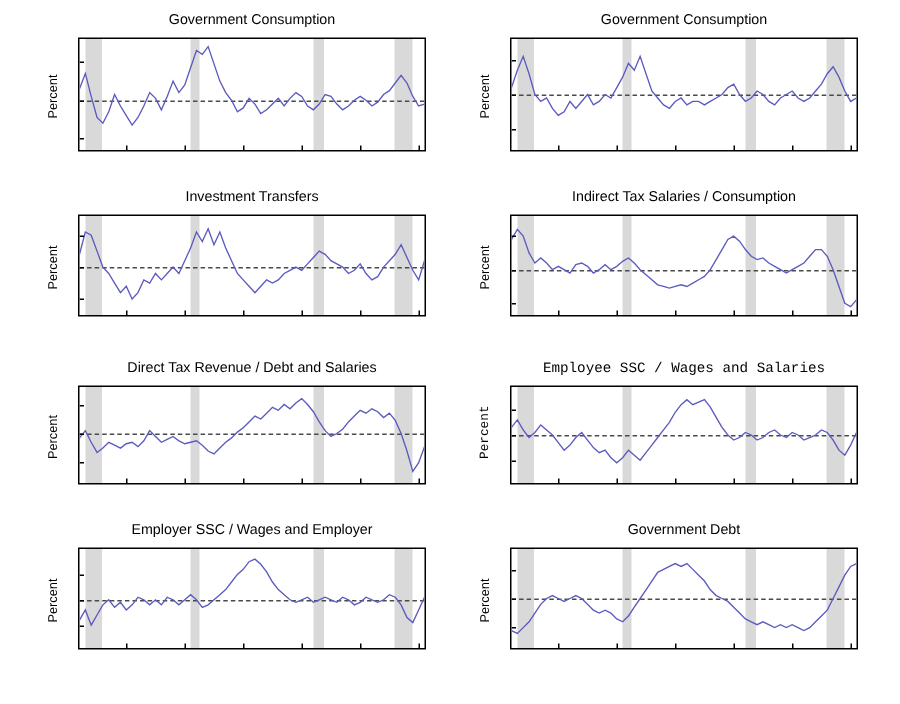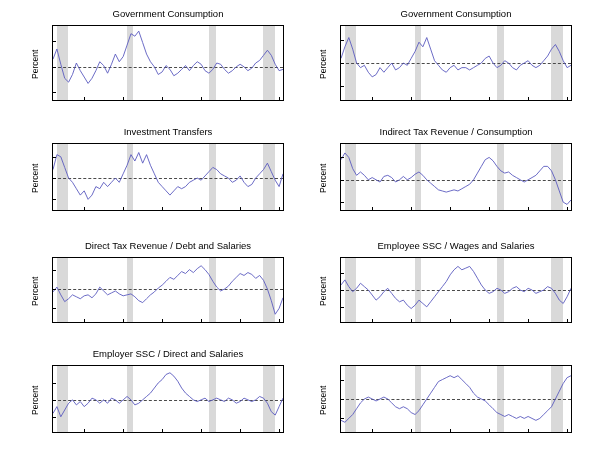--- a/index.html
+++ b/index.html
@@ -138,21 +138,21 @@
         <div class="ytickmark" style="top: 12.7742px;"></div>
         <div class="xtickmark" style="left: 31.1864px;"></div>
         <div class="xtickmark" style="left: 70.1695px;"></div>
         <div class="xtickmark" style="left: 109.153px;"></div>
         <div class="xtickmark" style="left: 148.136px;"></div>
         <div class="xtickmark" style="left: 187.119px;"></div>
         <div class="xtickmark" style="left: 226.102px;"></div>
       </div>
     </div>
     <div class="panel" style="left: 318px; top: 126px; width: 262px; height: 103px;">
-      <div class="panel-title" style="left: 22px; width: 232px;">Indirect Tax Revenue / Consumption</div>
+      <div class="panel-title" style="left: 22px; width: 232px;">Indirect Tax Salaries / Consumption</div>
       <div class="ylabel" style="left: 0px; top: 67px;">Percent</div>
       <div class="plotbox" style="left: 22px; top: 17px; width: 232px; height: 68px;">
         <div class="shade" style="left: 3.89831px; width: 10.9153px; background: rgb(217, 217, 217);"></div>
         <div class="shade" style="left: 74.0678px; width: 5.45763px; background: rgb(217, 217, 217);"></div>
         <div class="shade" style="left: 155.932px; width: 7.01695px; background: rgb(217, 217, 217);"></div>
         <div class="shade" style="left: 209.729px; width: 12.4746px; background: rgb(217, 217, 217);"></div>
         <div class="zeroline" style="top: 35.7966px; border-top-color: rgb(74, 74, 74);"></div>
         <svg class="series" width="230" height="66">
           <polyline points="0.00,15.66 3.90,8.95 7.80,13.42 11.69,24.61 15.59,31.32 19.49,27.97 23.39,31.32 27.29,35.80 31.19,33.56 35.08,35.80 38.98,38.03 42.88,32.44 46.78,31.32 50.68,33.56 54.58,38.03 58.47,35.80 62.37,32.44 66.27,35.80 70.17,33.56 74.07,30.20 77.97,27.97 81.86,31.32 85.76,35.80 89.66,39.15 93.56,42.51 97.46,45.86 101.36,46.98 105.25,48.10 109.15,46.98 113.05,45.86 116.95,46.98 120.85,44.75 124.75,42.51 128.64,40.27 132.54,35.80 136.44,29.08 140.34,22.37 144.24,15.66 148.14,13.42 152.03,16.78 155.93,22.37 159.83,26.85 163.73,29.08 167.63,27.97 171.53,31.32 175.42,33.56 179.32,35.80 183.22,38.03 187.12,35.80 191.02,33.56 194.92,31.32 198.81,26.85 202.71,22.37 206.61,22.37 210.51,26.85 214.41,35.80 218.31,46.98 222.20,58.17 226.10,60.41 230.00,55.93" fill="none" stroke="#5b5bbf" stroke-width="0.9"></polyline>
         </svg>
@@ -183,21 +183,21 @@
         <div class="ytickmark" style="top: 31.0303px;"></div>
         <div class="ytickmark" style="top: 11.6364px;"></div>
         <div class="xtickmark" style="left: 31.1864px;"></div>
         <div class="xtickmark" style="left: 70.1695px;"></div>
         <div class="xtickmark" style="left: 109.153px;"></div>
         <div class="xtickmark" style="left: 148.136px;"></div>
         <div class="xtickmark" style="left: 187.119px;"></div>
         <div class="xtickmark" style="left: 226.102px;"></div>
       </div>
     </div>
-    <div class="panel" style="left: 318px; top: 240px; width: 262px; height: 101px;">
+    <div class="panel" style="left: 318px; top: 240px; width: 262px; height: 101px; font-family: Liberation Mono, monospace;">
       <div class="panel-title" style="left: 22px; width: 232px;">Employee SSC / Wages and Salaries</div>
       <div class="ylabel" style="left: 0px; top: 66px;">Percent</div>
       <div class="plotbox" style="left: 22px; top: 17px; width: 232px; height: 66px;">
         <div class="shade" style="left: 3.89831px; width: 10.9153px; background: rgb(217, 217, 217);"></div>
         <div class="shade" style="left: 74.0678px; width: 5.45763px; background: rgb(217, 217, 217);"></div>
         <div class="shade" style="left: 155.932px; width: 7.01695px; background: rgb(217, 217, 217);"></div>
         <div class="shade" style="left: 209.729px; width: 12.4746px; background: rgb(217, 217, 217);"></div>
         <div class="zeroline" style="top: 32px; border-top-color: rgb(74, 74, 74);"></div>
         <svg class="series" width="230" height="64">
           <polyline points="0.00,26.95 3.90,21.89 7.80,28.63 11.69,33.68 15.59,30.32 19.49,25.26 23.39,28.63 27.29,32.00 31.19,37.05 35.08,42.11 38.98,38.74 42.88,33.68 46.78,30.32 50.68,35.37 54.58,40.42 58.47,43.79 62.37,42.11 66.27,47.16 70.17,50.53 74.07,47.16 77.97,42.11 81.86,45.47 85.76,48.84 89.66,43.79 93.56,38.74 97.46,33.68 101.36,28.63 105.25,23.58 109.15,16.84 113.05,11.79 116.95,8.42 120.85,11.79 124.75,10.11 128.64,8.42 132.54,13.47 136.44,20.21 140.34,26.95 144.24,32.00 148.14,35.37 152.03,33.68 155.93,30.32 159.83,32.00 163.73,35.37 167.63,33.68 171.53,30.32 175.42,28.63 179.32,32.00 183.22,33.68 187.12,30.32 191.02,32.00 194.92,35.37 198.81,33.68 202.71,32.00 206.61,28.63 210.51,30.32 214.41,35.37 218.31,42.11 222.20,45.47 226.10,38.74 230.00,30.32" fill="none" stroke="#5b5bbf" stroke-width="0.9"></polyline>
@@ -207,21 +207,21 @@
         <div class="ytickmark" style="top: 15.1579px;"></div>
         <div class="xtickmark" style="left: 31.1864px;"></div>
         <div class="xtickmark" style="left: 70.1695px;"></div>
         <div class="xtickmark" style="left: 109.153px;"></div>
         <div class="xtickmark" style="left: 148.136px;"></div>
         <div class="xtickmark" style="left: 187.119px;"></div>
         <div class="xtickmark" style="left: 226.102px;"></div>
       </div>
     </div>
     <div class="panel" style="left: 30px; top: 348px; width: 262px; height: 103px;">
-      <div class="panel-title" style="left: 22px; width: 232px;">Employer SSC / Direct and Salaries</div>
+      <div class="panel-title" style="left: 22px; width: 232px;">Employer SSC / Wages and Employer</div>
       <div class="ylabel" style="left: 0px; top: 67px;">Percent</div>
       <div class="plotbox" style="left: 22px; top: 17px; width: 232px; height: 68px;">
         <div class="shade" style="left: 3.89831px; width: 10.9153px; background: rgb(217, 217, 217);"></div>
         <div class="shade" style="left: 74.0678px; width: 5.45763px; background: rgb(217, 217, 217);"></div>
         <div class="shade" style="left: 155.932px; width: 7.01695px; background: rgb(217, 217, 217);"></div>
         <div class="shade" style="left: 209.729px; width: 12.4746px; background: rgb(217, 217, 217);"></div>
         <div class="zeroline" style="top: 33.8462px; border-top-color: rgb(74, 74, 74);"></div>
         <svg class="series" width="230" height="66">
           <polyline points="0.00,47.38 3.90,40.62 7.80,50.77 11.69,44.00 15.59,37.23 19.49,33.85 23.39,38.92 27.29,35.54 31.19,40.62 35.08,37.23 38.98,32.15 42.88,33.85 46.78,37.23 50.68,33.85 54.58,37.23 58.47,32.15 62.37,33.85 66.27,37.23 70.17,33.85 74.07,30.46 77.97,33.85 81.86,38.92 85.76,37.23 89.66,33.85 93.56,30.46 97.46,27.08 101.36,22.00 105.25,16.92 109.15,13.54 113.05,8.46 116.95,6.77 120.85,10.15 124.75,15.23 128.64,22.00 132.54,27.08 136.44,30.46 140.34,33.85 144.24,35.54 148.14,33.85 152.03,32.15 155.93,35.54 159.83,33.85 163.73,32.15 167.63,33.85 171.53,35.54 175.42,32.15 179.32,33.85 183.22,37.23 187.12,35.54 191.02,32.15 194.92,33.85 198.81,35.54 202.71,33.85 206.61,30.46 210.51,32.15 214.41,37.23 218.31,45.69 222.20,49.08 226.10,40.62 230.00,32.15" fill="none" stroke="#5b5bbf" stroke-width="0.9"></polyline>
         </svg>
@@ -230,20 +230,21 @@
         <div class="ytickmark" style="top: 16.9231px;"></div>
         <div class="xtickmark" style="left: 31.1864px;"></div>
         <div class="xtickmark" style="left: 70.1695px;"></div>
         <div class="xtickmark" style="left: 109.153px;"></div>
         <div class="xtickmark" style="left: 148.136px;"></div>
         <div class="xtickmark" style="left: 187.119px;"></div>
         <div class="xtickmark" style="left: 226.102px;"></div>
       </div>
     </div>
     <div class="panel" style="left: 318px; top: 348px; width: 262px; height: 103px;">
+      <div class="panel-title" style="left: 22px; width: 232px;">Government Debt</div>
       <div class="ylabel" style="left: 0px; top: 67px;">Percent</div>
       <div class="plotbox" style="left: 22px; top: 17px; width: 232px; height: 68px;">
         <div class="shade" style="left: 3.89831px; width: 10.9153px; background: rgb(217, 217, 217);"></div>
         <div class="shade" style="left: 74.0678px; width: 5.45763px; background: rgb(217, 217, 217);"></div>
         <div class="shade" style="left: 155.932px; width: 7.01695px; background: rgb(217, 217, 217);"></div>
         <div class="shade" style="left: 209.729px; width: 12.4746px; background: rgb(217, 217, 217);"></div>
         <div class="zeroline" style="top: 33px; border-top-color: rgb(74, 74, 74);"></div>
         <svg class="series" width="230" height="66">
           <polyline points="0.00,54.35 3.90,56.29 7.80,52.41 11.69,48.53 15.59,42.71 19.49,36.88 23.39,33.00 27.29,31.06 31.19,33.00 35.08,34.94 38.98,33.00 42.88,31.06 46.78,33.00 50.68,36.88 54.58,40.76 58.47,42.71 62.37,40.76 66.27,42.71 70.17,46.59 74.07,48.53 77.97,44.65 81.86,38.82 85.76,33.00 89.66,27.18 93.56,21.35 97.46,15.53 101.36,13.59 105.25,11.65 109.15,9.71 113.05,11.65 116.95,9.71 120.85,13.59 124.75,17.47 128.64,21.35 132.54,27.18 136.44,31.06 140.34,33.00 144.24,34.94 148.14,38.82 152.03,42.71 155.93,46.59 159.83,48.53 163.73,50.47 167.63,48.53 171.53,50.47 175.42,52.41 179.32,50.47 183.22,52.41 187.12,50.47 191.02,52.41 194.92,54.35 198.81,52.41 202.71,48.53 206.61,44.65 210.51,40.76 214.41,33.00 218.31,25.24 222.20,17.47 226.10,11.65 230.00,9.71" fill="none" stroke="#5b5bbf" stroke-width="0.9"></polyline>
         </svg>

